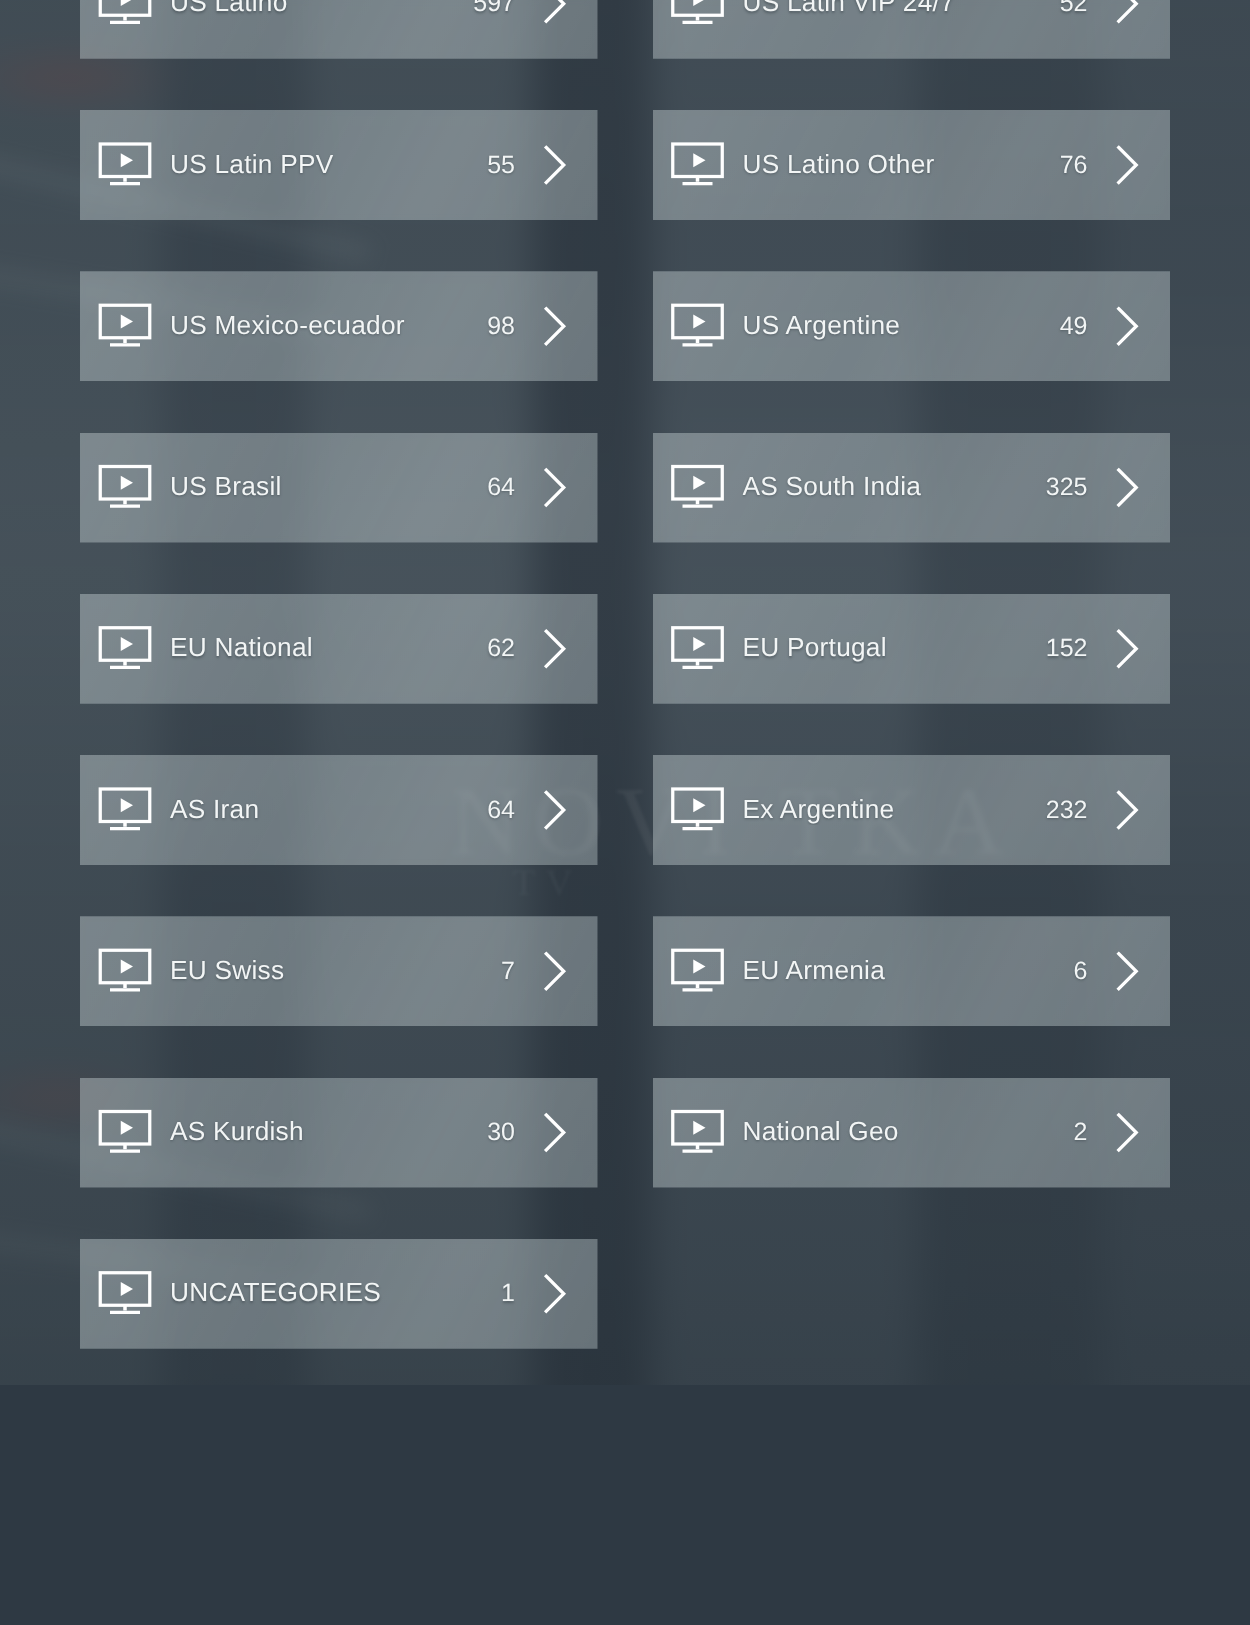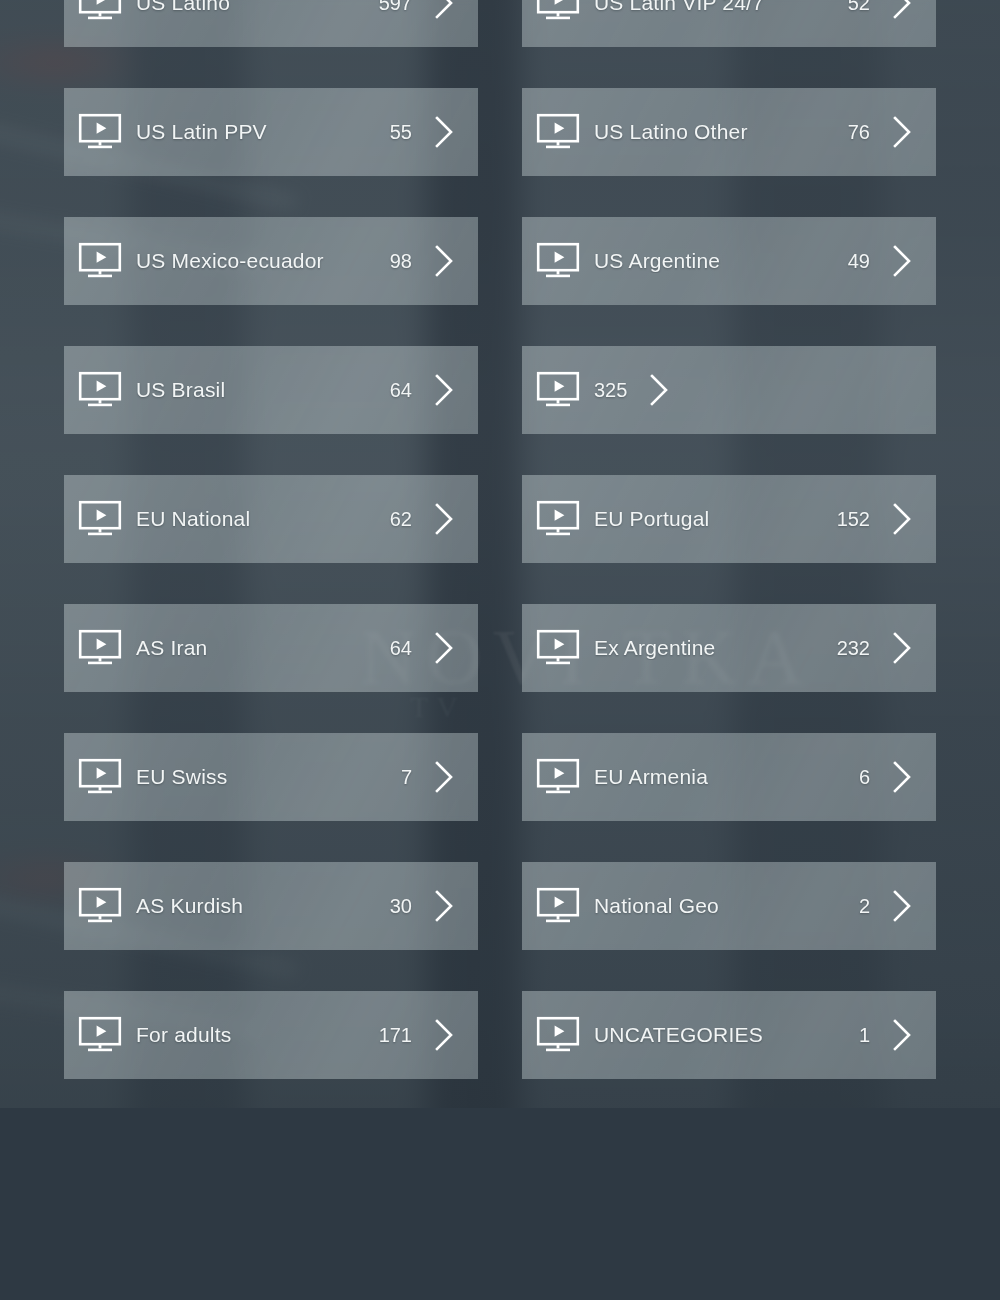--- a/index.html
+++ b/index.html
@@ -296,20 +296,21 @@
         </div>
       </div>
       <div class="card">
         <div class="card-inner">
           <svg class="tv-icon" viewBox="0 0 44 38" fill="none" aria-hidden="true">
             <rect x="2.2" y="2.2" width="39.6" height="26" stroke="#ffffff" stroke-width="2.6" fill="none"></rect>
             <path d="M18.6 9.6 L28.4 15.2 L18.6 20.8 Z" fill="#ffffff"></path>
             <rect x="20.6" y="28.2" width="2.8" height="4.2" fill="#ffffff"></rect>
             <rect x="10" y="32.6" width="24" height="2.6" fill="#ffffff"></rect>
           </svg>
+          <span class="card-label">AS South India</span>
           <span class="card-count">325</span>
           <svg class="chevron" viewBox="0 0 24 34" fill="none" aria-hidden="true">
             <path d="M5 3 L19 17 L5 31" stroke="#ffffff" stroke-width="2.6" stroke-linecap="square" stroke-linejoin="miter" fill="none"></path>
           </svg>
         </div>
       </div>
       <div class="card">
         <div class="card-inner">
           <svg class="tv-icon" viewBox="0 0 44 38" fill="none" aria-hidden="true">
             <rect x="2.2" y="2.2" width="39.6" height="26" stroke="#ffffff" stroke-width="2.6" fill="none"></rect>
@@ -430,35 +431,20 @@
         </div>
       </div>
       <div class="card">
         <div class="card-inner">
           <svg class="tv-icon" viewBox="0 0 44 38" fill="none" aria-hidden="true">
             <rect x="2.2" y="2.2" width="39.6" height="26" stroke="#ffffff" stroke-width="2.6" fill="none"></rect>
             <path d="M18.6 9.6 L28.4 15.2 L18.6 20.8 Z" fill="#ffffff"></path>
             <rect x="20.6" y="28.2" width="2.8" height="4.2" fill="#ffffff"></rect>
             <rect x="10" y="32.6" width="24" height="2.6" fill="#ffffff"></rect>
           </svg>
-          <span class="card-label">For adults</span>
-          <span class="card-count">171</span>
-          <svg class="chevron" viewBox="0 0 24 34" fill="none" aria-hidden="true">
-            <path d="M5 3 L19 17 L5 31" stroke="#ffffff" stroke-width="2.6" stroke-linecap="square" stroke-linejoin="miter" fill="none"></path>
-          </svg>
-        </div>
-      </div>
-      <div class="card">
-        <div class="card-inner">
-          <svg class="tv-icon" viewBox="0 0 44 38" fill="none" aria-hidden="true">
-            <rect x="2.2" y="2.2" width="39.6" height="26" stroke="#ffffff" stroke-width="2.6" fill="none"></rect>
-            <path d="M18.6 9.6 L28.4 15.2 L18.6 20.8 Z" fill="#ffffff"></path>
-            <rect x="20.6" y="28.2" width="2.8" height="4.2" fill="#ffffff"></rect>
-            <rect x="10" y="32.6" width="24" height="2.6" fill="#ffffff"></rect>
-          </svg>
           <span class="card-label">UNCATEGORIES</span>
           <span class="card-count">1</span>
           <svg class="chevron" viewBox="0 0 24 34" fill="none" aria-hidden="true">
             <path d="M5 3 L19 17 L5 31" stroke="#ffffff" stroke-width="2.6" stroke-linecap="square" stroke-linejoin="miter" fill="none"></path>
           </svg>
         </div>
       </div>
     </div>
 
 </div>

